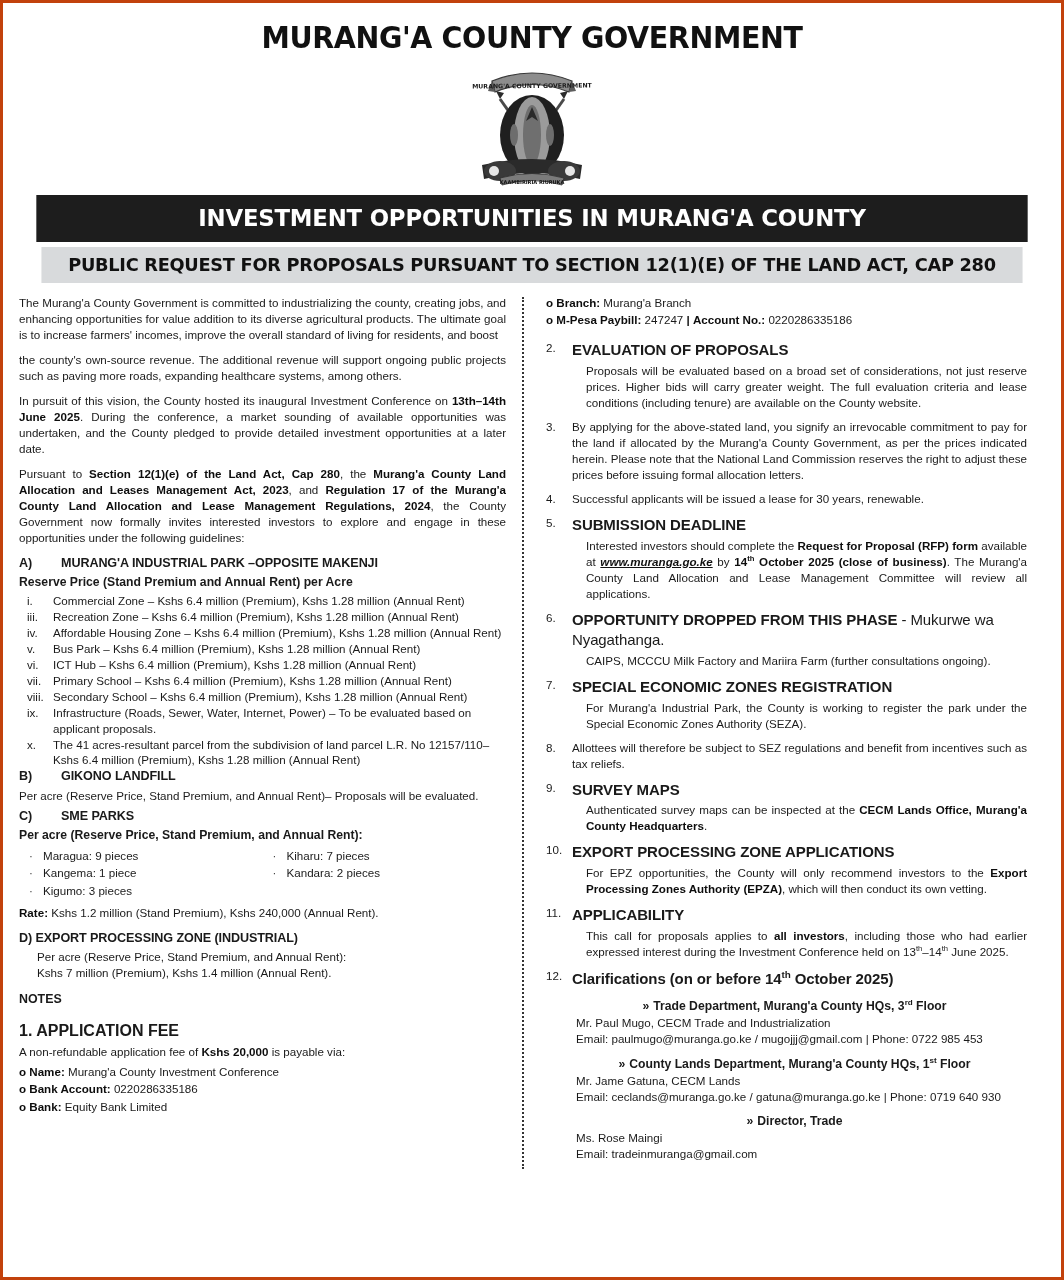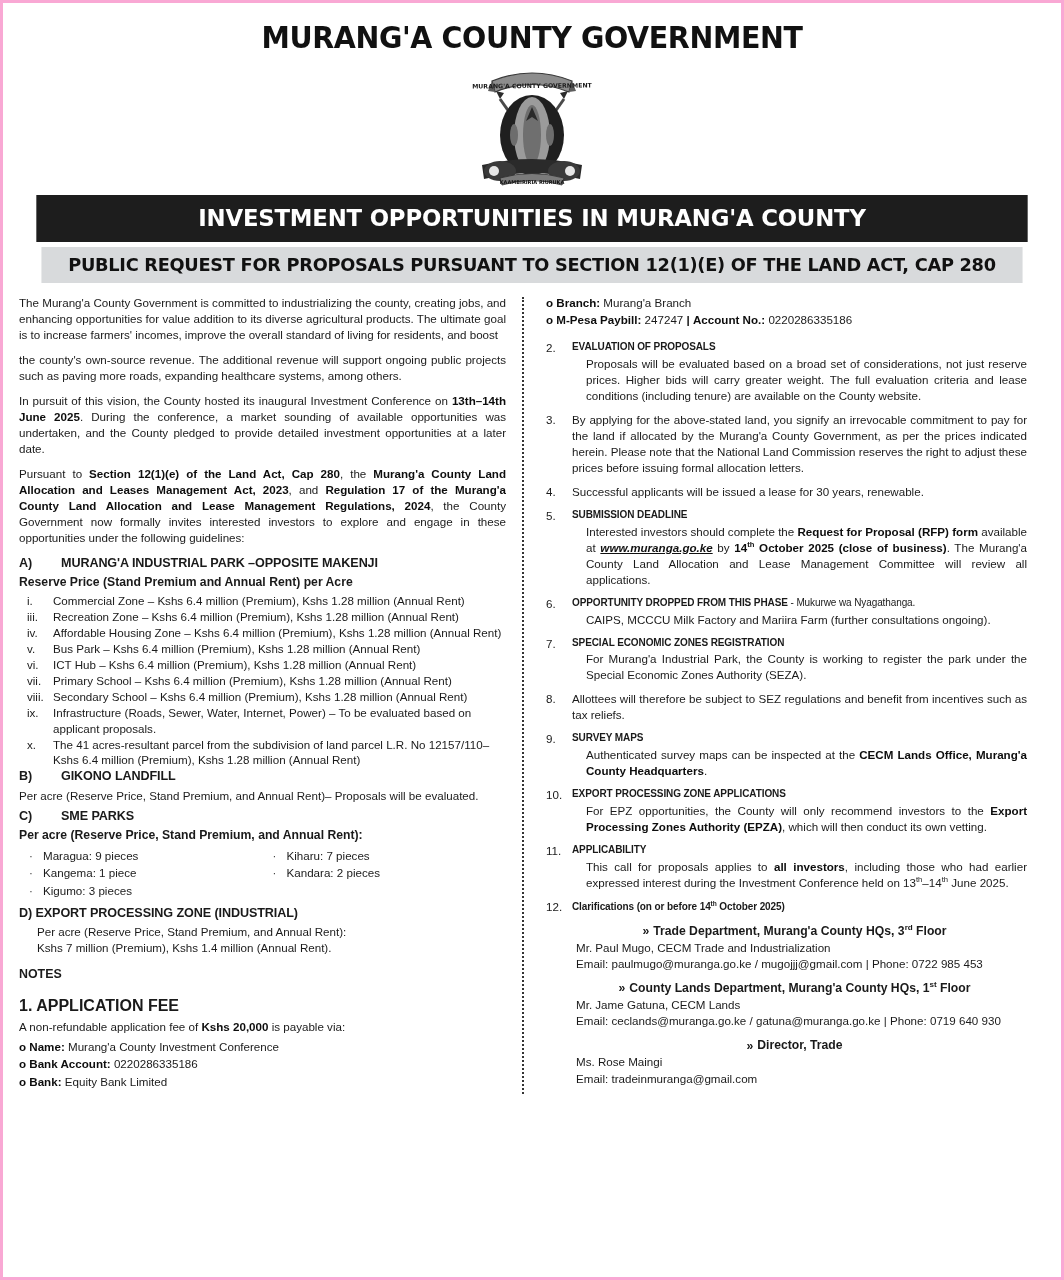--- a/index.html
+++ b/index.html
@@ -5,21 +5,21 @@
   * { box-sizing: border-box; margin: 0; padding: 0; }
   html, body {
     width: 1064px; height: 1280px;
     background: #ffffff;
     font-family: "Liberation Sans", sans-serif;
     color: #1a1a1a;
   }
   .page {
     width: 1064px; height: 1280px;
     background: #fff;
-    border: 3px solid #f9a8d4;
+    border: 3px solid #c2410c;
     position: relative;
     overflow: hidden;
   }
 
   
   .masthead {
     text-align: center;
     padding-top: 17px;
   }
   .org-title {
@@ -138,21 +138,21 @@
     margin-bottom: 11px;
   }
   .note-num { font-weight: bold; font-size: 16px; margin-bottom: 2px;}
   .bullet-o { margin-bottom: 1.5px; }
   .bullet-o .o { font-weight: bold; }
   .rItem { display: flex; margin-bottom: 8px; }
   .rItem .rn { flex: 0 0 26px; width: 26px; }
   .rItem .rb { flex: 1; }
   .rItem .rb .rh {
     font-weight: bold;
-    font-size: 10px;
+    font-size: 15px;
     margin-bottom: 2px;
     letter-spacing: -0.1px;
   }
   .rItem .rb .rp { text-align: justify; }
   .rItem .rb .rp.ind { padding-left: 14px; }
 
   .contact-block { margin-top: 6px; }
   .cgroup { margin-bottom: 7px; padding-left: 16px; }
   .cgroup .chead { font-weight: bold; font-size: 12.2px; text-align: center; }
   .cgroup .chead .chev { font-weight: bold; margin-right: 4px; }
@@ -282,20 +282,21 @@
               <span class="dot">·</span>
               <span>Kiharu: 7 pieces</span>
             </div>
           <div class="bi">
               <span class="dot">·</span>
               <span>Kandara: 2 pieces</span>
             </div>
         </div>
       </div>
 
+      <p class="rate-line"><b>Rate:</b> <span>Kshs 1.2 million (Stand Premium), Kshs 240,000 (Annual Rent).</span></p>
 
       <div class="sec-head">D) EXPORT PROCESSING ZONE (INDUSTRIAL)</div>
       <div class="indent">Per acre (Reserve Price, Stand Premium, and Annual Rent):</div>
       <div class="indent">Kshs 7 million (Premium), Kshs 1.4 million (Annual Rent).</div>
 
       <div class="notes-head">NOTES</div>
       <div class="note-num"><span>1.</span> <span>APPLICATION FEE</span></div>
       <p class="tight"><span>A non-refundable application fee of </span><b>Kshs 20,000</b><span> is payable via:</span></p>
 
       <div class="bullet-o"><b class="o">o Name:</b> <span>Murang'a County Investment Conference</span></div>

